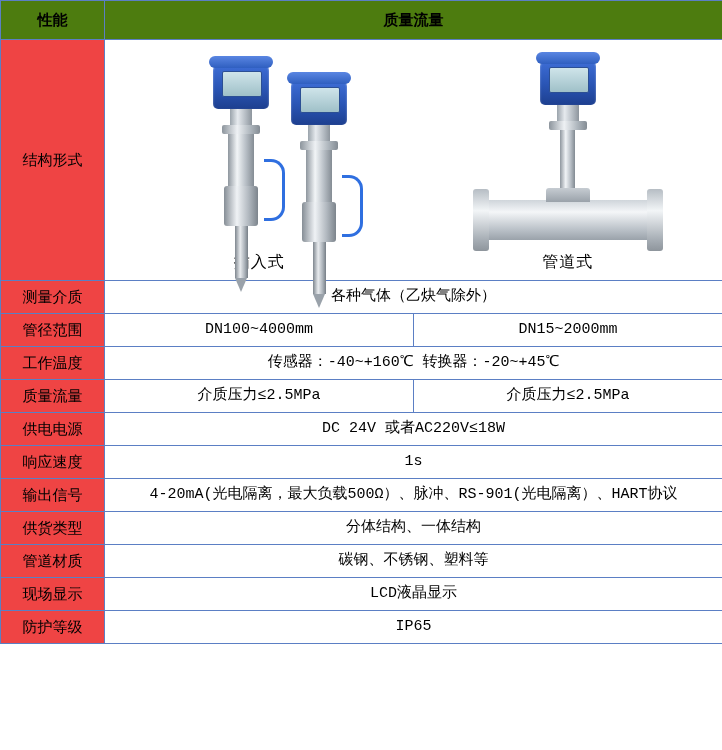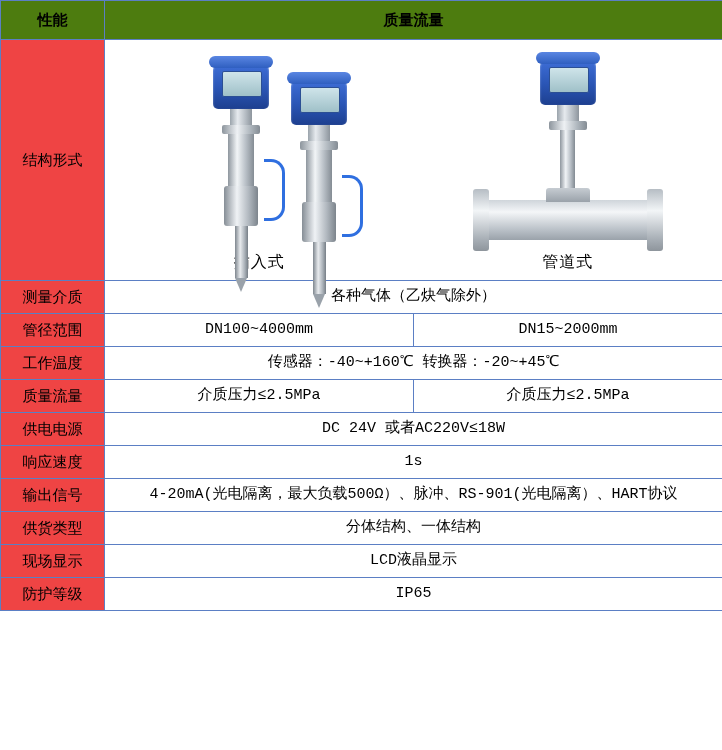--- a/index.html
+++ b/index.html
@@ -264,20 +264,24 @@
       <td class="label">输出信号</td>
       <td class="body" colspan="2">4-20mA(光电隔离，最大负载500Ω）、脉冲、RS-901(光电隔离）、HART协议</td>
     </tr>
 
 
     <tr class="rowh2">
       <td class="label">供货类型</td>
       <td class="body" colspan="2">分体结构、一体结构</td>
     </tr>
 
+    <tr class="rowh2">
+      <td class="label">管道材质</td>
+      <td class="body" colspan="2">碳钢、不锈钢、塑料等</td>
+    </tr>
 
     <tr class="rowh2">
       <td class="label">现场显示</td>
       <td class="body" colspan="2">LCD液晶显示</td>
     </tr>
 
 
     <tr class="rowh2">
       <td class="label">防护等级</td>
       <td class="body" colspan="2">IP65</td>

